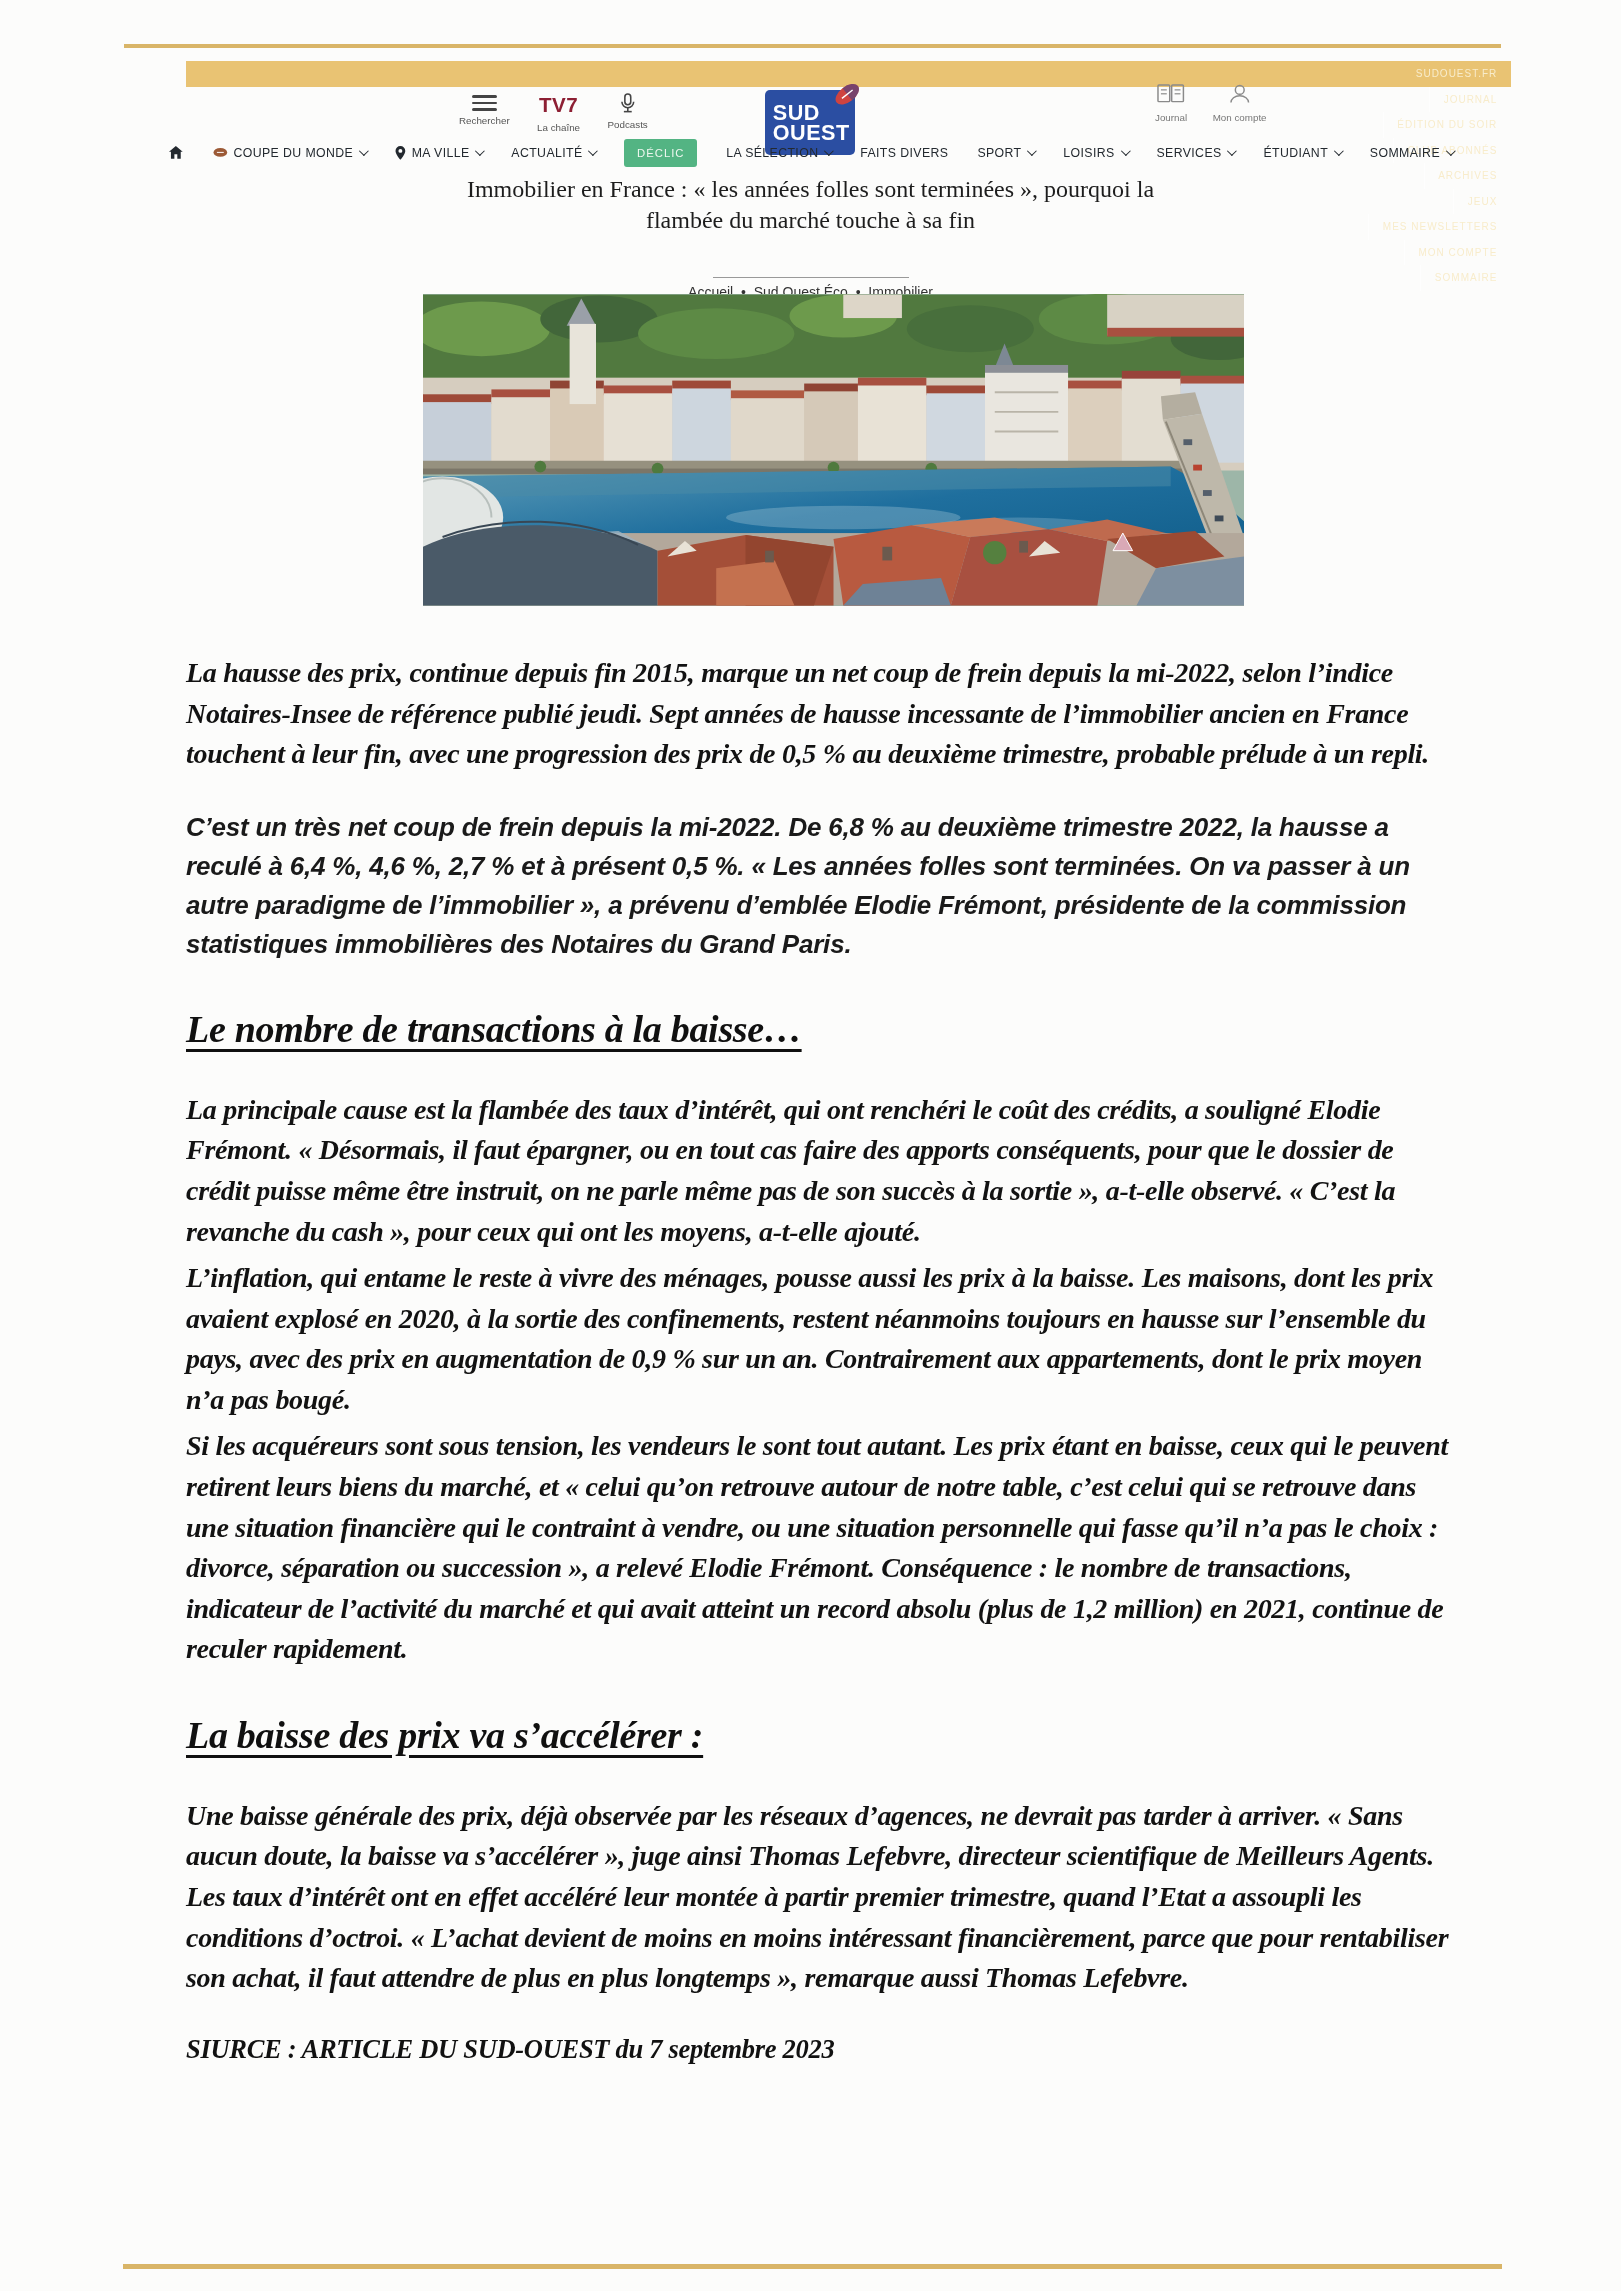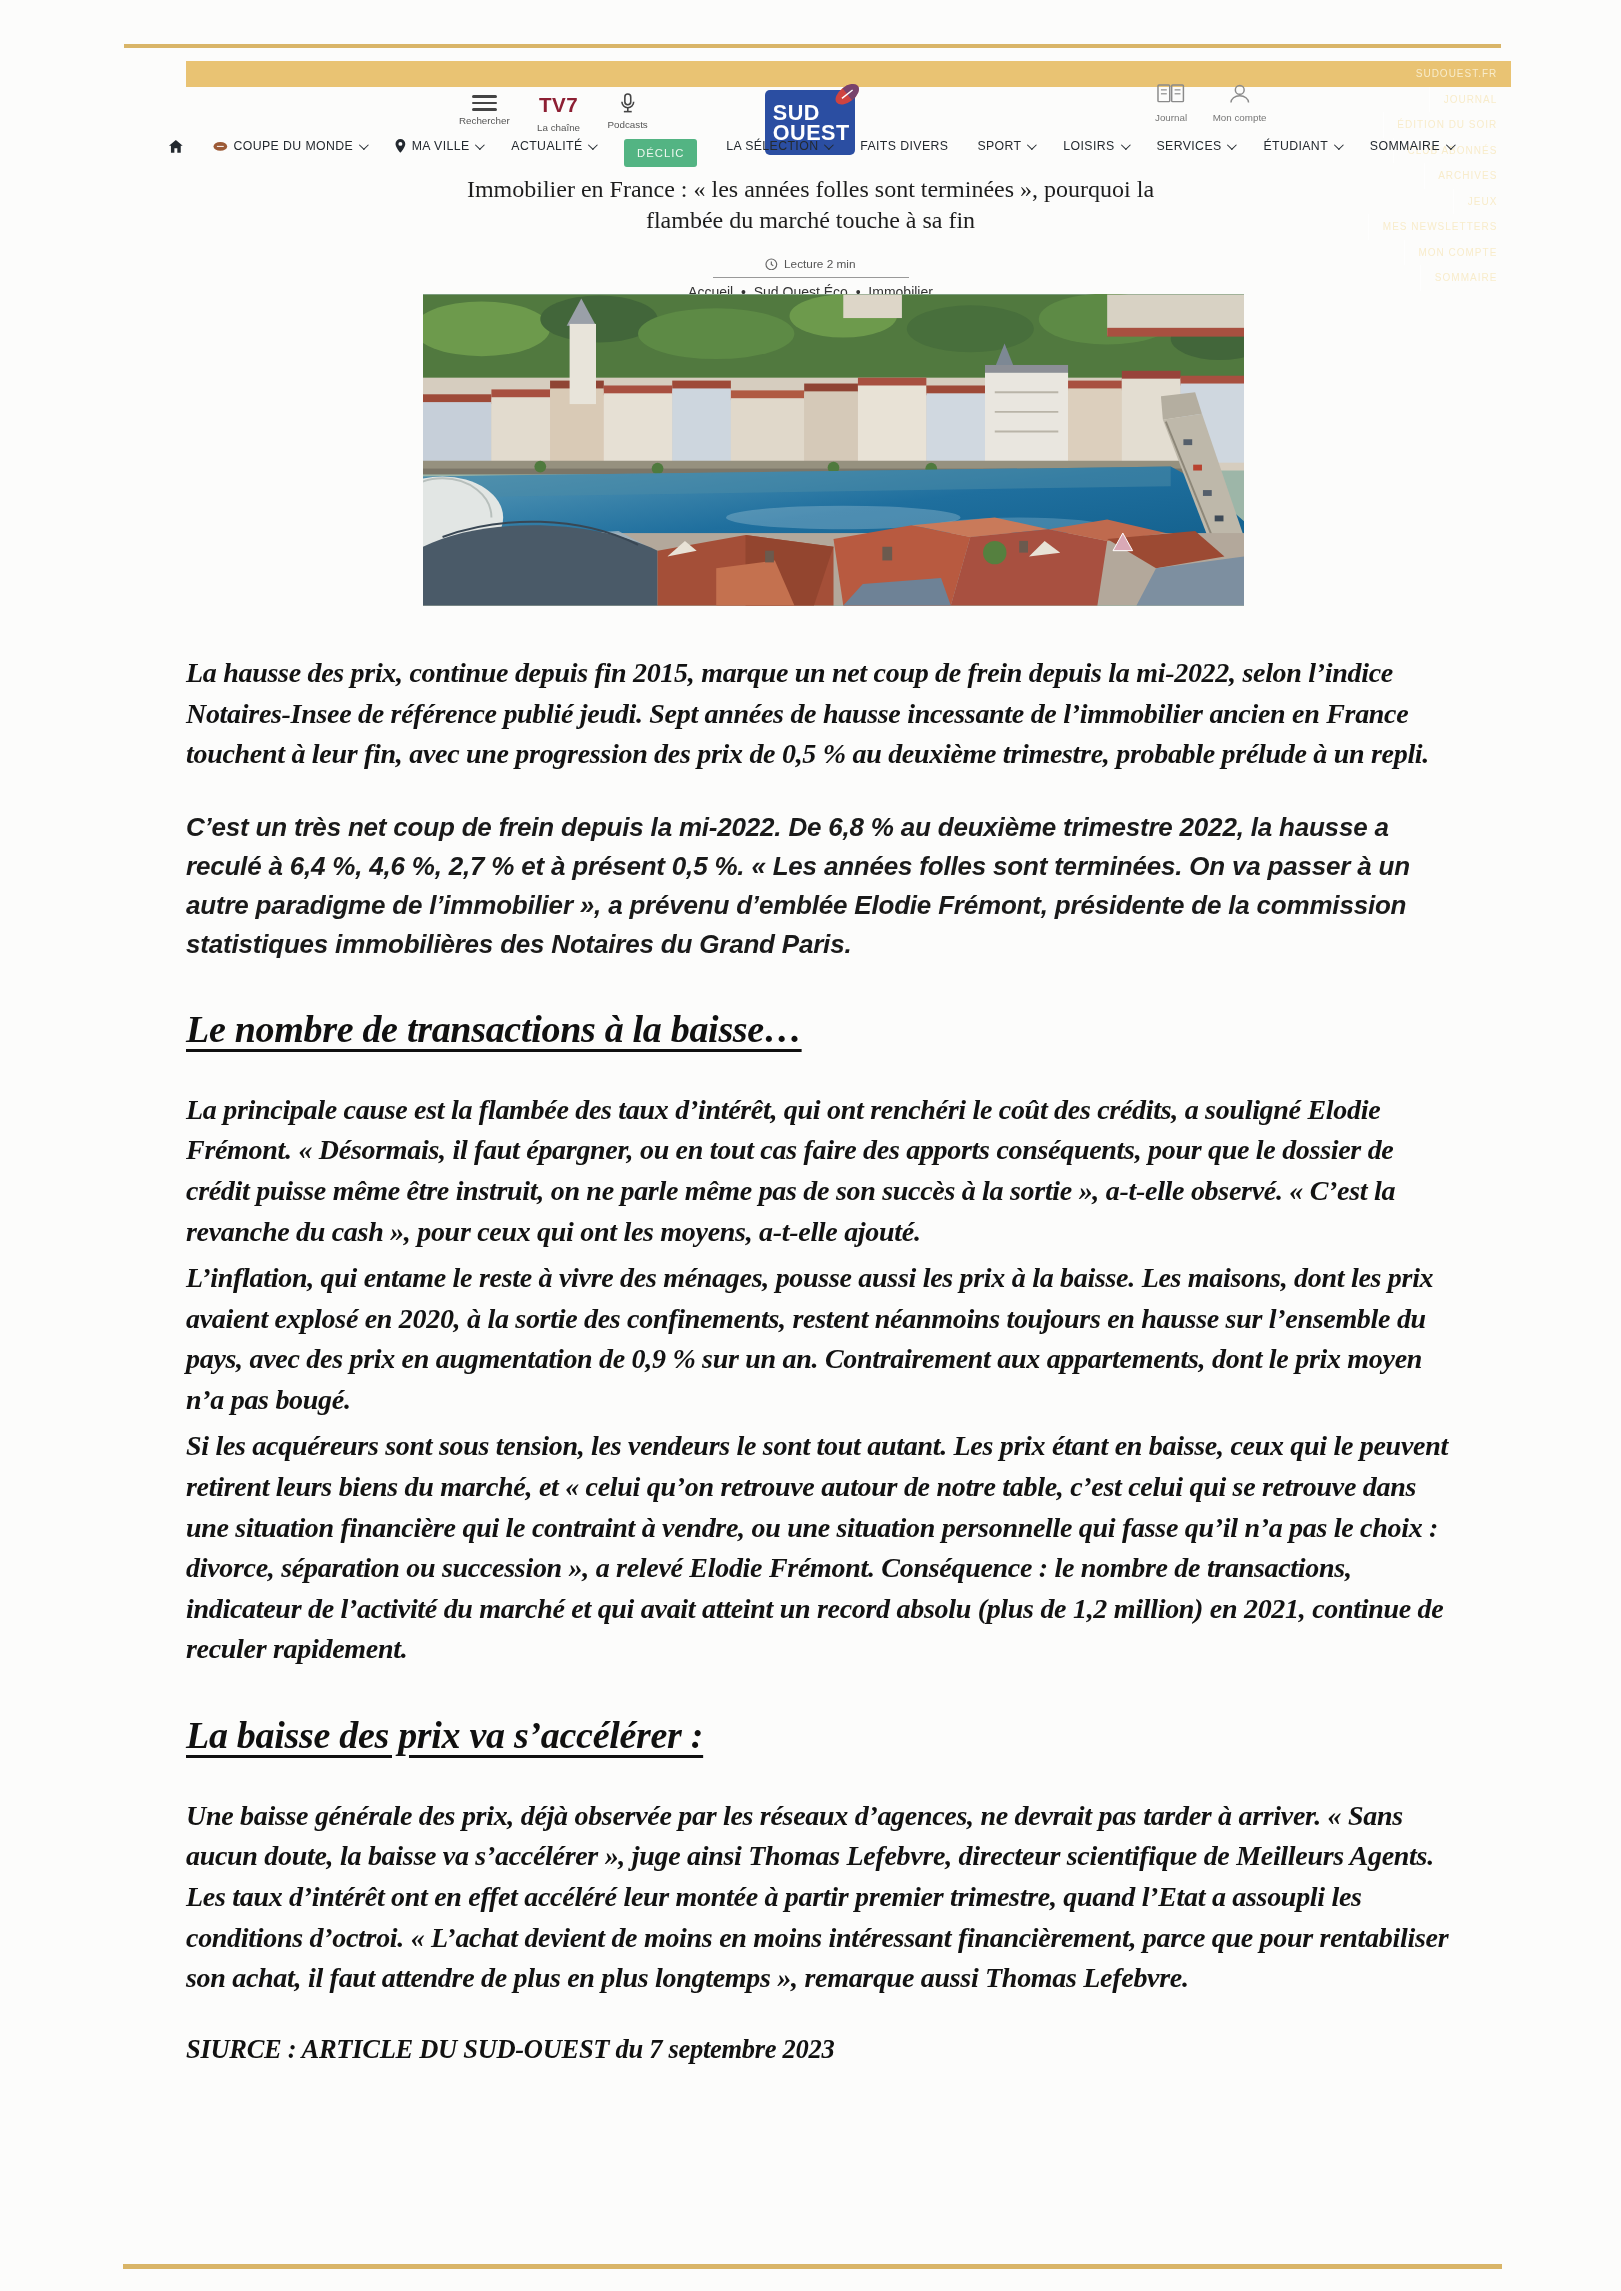--- a/index.html
+++ b/index.html
@@ -39,21 +39,21 @@
     font-family:"Liberation Sans", sans-serif; font-weight:bold; color:#fff;
     font-size:21.6px; line-height:.92; letter-spacing:0.5px;
   }
   .logo .ball { position:absolute; right:-7.8px; top:-5.9px; transform:rotate(-38deg); }
   .header-right { position:absolute; top:83px; left:1155px; display:flex; gap:25.5px; }
   .hr-item { display:flex; flex-direction:column; align-items:center; gap:3.9px; cursor:pointer; }
   .hr-label { font-family:"Liberation Sans", sans-serif; font-size:9.8px; color:#777; }
   
   .nav {
     position:absolute; top:139px; left:0; width:100%;
-    display:flex; justify-content:center; align-items:flex-start; gap:29px;
+    display:flex; justify-content:center; align-items:center; gap:29px;
     font-family:"Liberation Sans", sans-serif; font-size:12.3px; color:#23292f;
     letter-spacing:0.4px;
   }
   .nav-item { display:flex; align-items:center; gap:5.9px; cursor:pointer; white-space:nowrap; }
   .chev { width:6.9px; height:6.9px; border-right:1.8px solid #23292f; border-bottom:1.8px solid #23292f; transform:rotate(45deg) translateY(-2px); }
   .nav-declic { background:#53b483; color:#eef7ef; padding:7.8px 12.7px; border-radius:2.9px; font-size:11.3px; letter-spacing:1px; }
   .home-glyph svg { display:block; }
   
   .title {
     position:absolute; top:174px; left:438px; width:745px; text-align:center;
@@ -235,27 +235,20 @@
         <i class="chev"></i>
     </span>
     <span class="nav-item">
       <span>SOMMAIRE</span>
         <i class="chev"></i>
     </span>
   </div>
 
   <h1 class="title">Immobilier en France : « les années folles sont terminées », pourquoi la flambée du marché touche à sa fin</h1>
 
-  <div class="meta">
-    <svg width="12.7" height="12.7" viewBox="0 0 13 13">
-        <circle cx="6.5" cy="6.5" r="5.5" fill="none" stroke="#666" stroke-width="1.2"></circle>
-        <path d="M6.5 3.5 V6.5 L8.5 8" fill="none" stroke="#666" stroke-width="1.2"></path>
-      </svg>
-    <span>Lecture 2 min</span>
-  </div>
   <div class="meta-rule"></div>
 
   <div class="breadcrumb">
     <span class="crumb">Accueil</span><span class="crumb">Sud Ouest Éco</span><span class="crumb">Immobilier</span>
   </div>
 
   <div class="photo">
     <svg width="821" height="312" viewBox="0 0 840 318">
       <defs>
         <linearGradient id="waterGrad" x1="0" y1="0" x2="1" y2="1">

